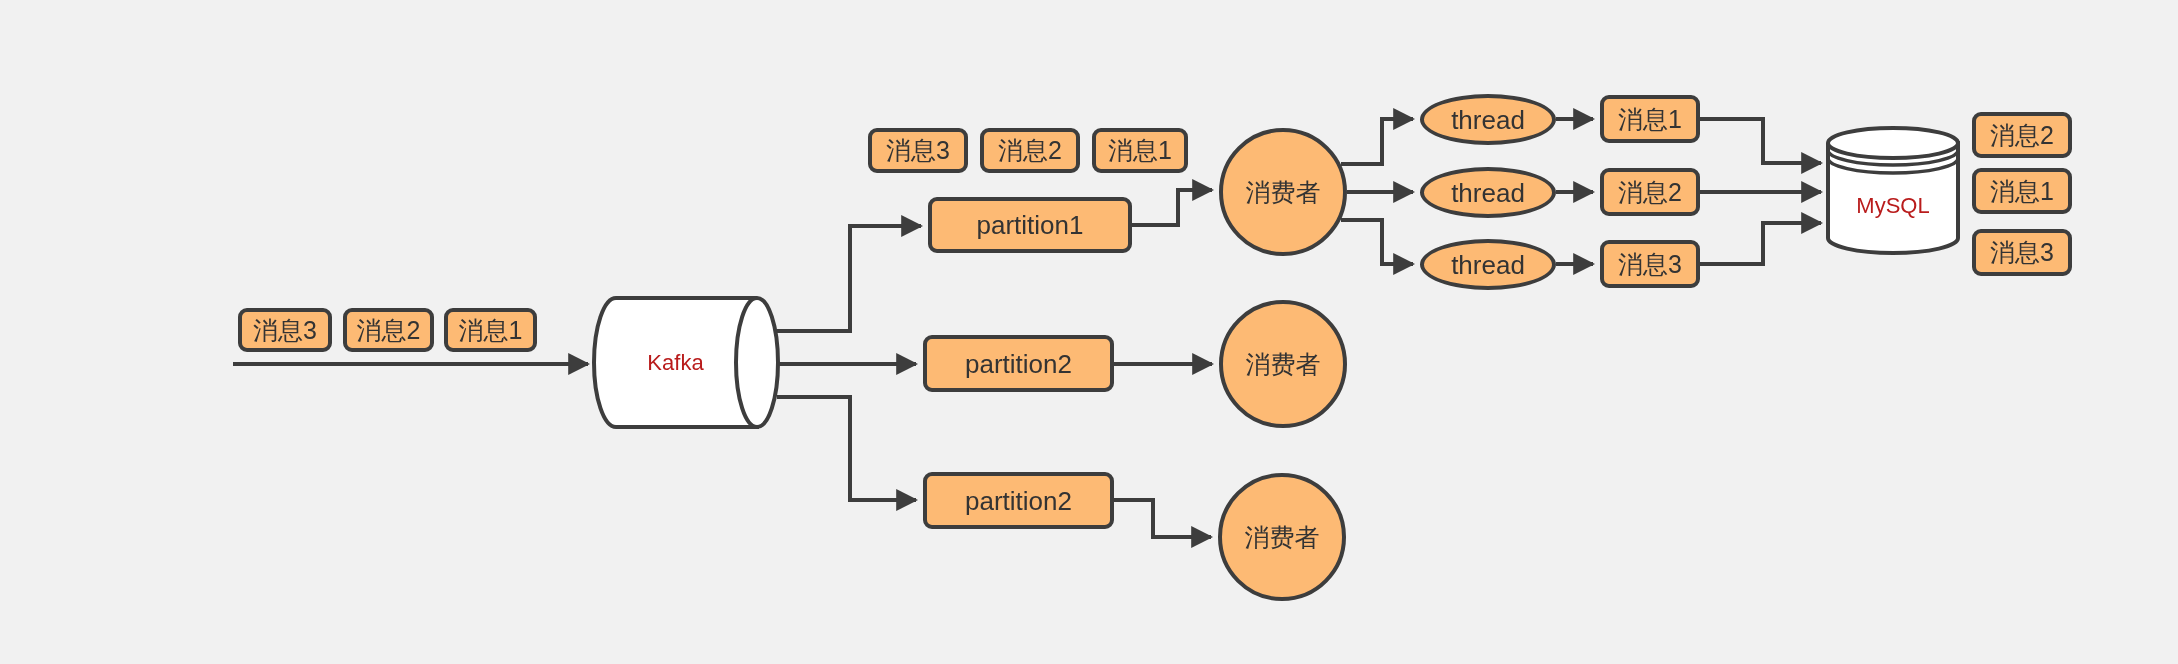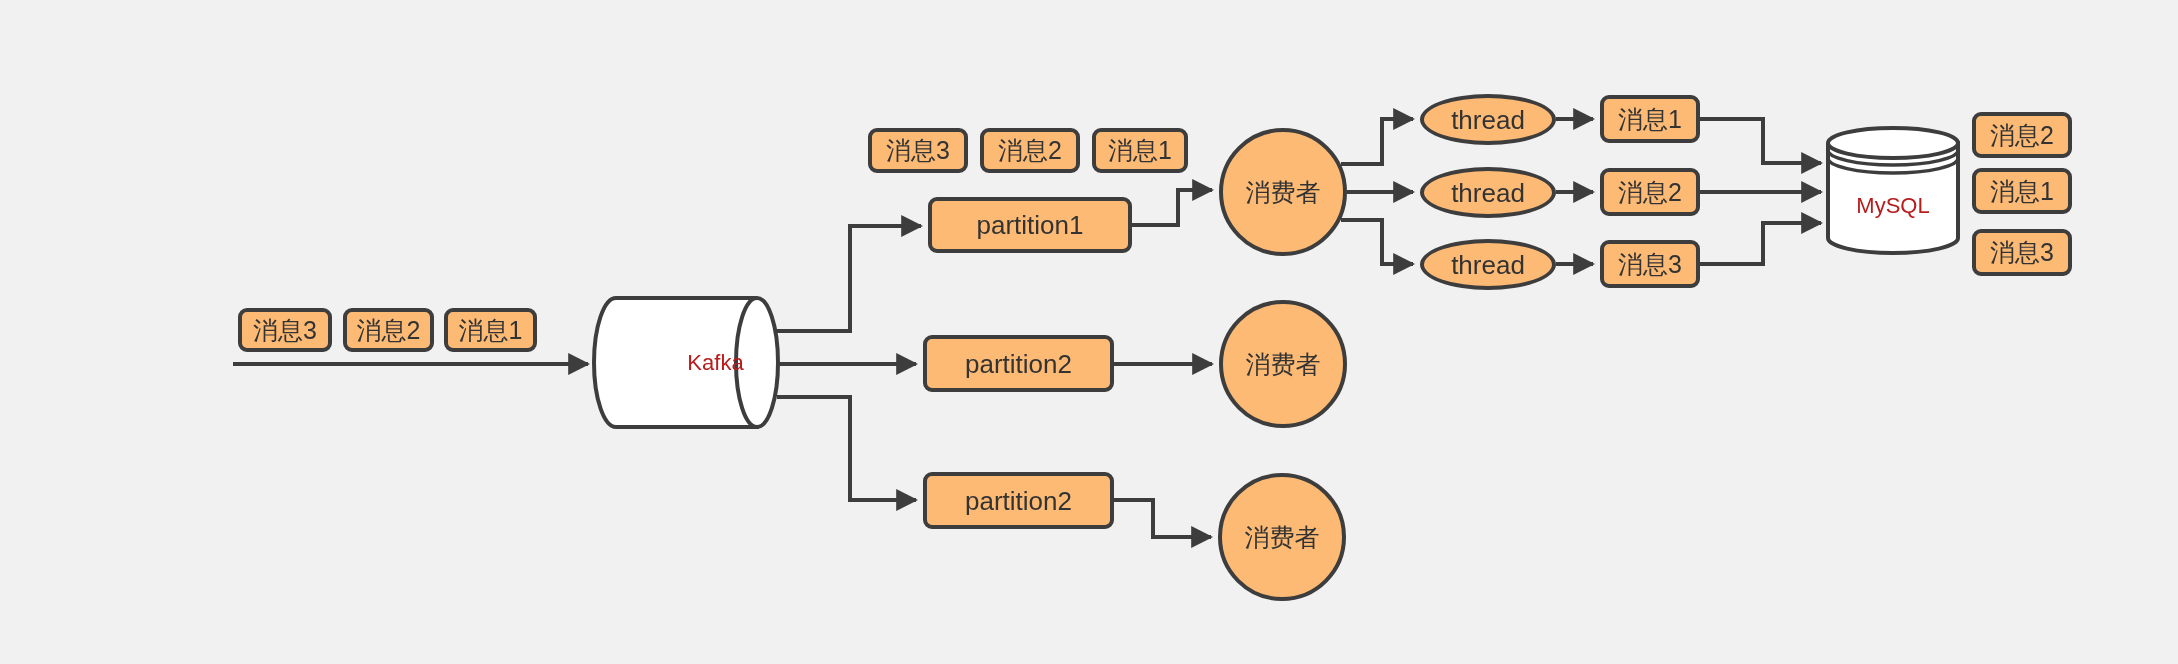--- a/index.html
+++ b/index.html
@@ -103,21 +103,21 @@
     <polyline class="edge" marker-end="url(#arrow)" points="1700,264 1763,264 1763,223 1821,223"></polyline>
     <polyline class="edge" marker-end="url(#arrow)" points="1113,364 1212,364"></polyline>
     <polyline class="edge" marker-end="url(#arrow)" points="1114,500 1153,500 1153,537 1211,537"></polyline>
   </svg>
 
 
   <div class="node msg" style="left:238px;top:308px;width:94px;height:44px;">消息3</div>
   <div class="node msg" style="left:343px;top:308px;width:91px;height:44px;">消息2</div>
   <div class="node msg" style="left:444px;top:308px;width:93px;height:44px;">消息1</div>
 
-  <div class="cyl-label" style="left:594px;top:298px;width:163px;height:129px;padding-left:40px;">Kafka</div>
+  <div class="cyl-label" style="left:594px;top:298px;width:163px;height:129px;">Kafka</div>
 
   <div class="node msg" style="left:868px;top:128px;width:100px;height:45px;">消息3</div>
   <div class="node msg" style="left:980px;top:128px;width:100px;height:45px;">消息2</div>
   <div class="node msg" style="left:1092px;top:128px;width:96px;height:45px;">消息1</div>
 
   <div class="node part" style="left:928px;top:197px;width:204px;height:56px;">partition1</div>
   <div class="node part" style="left:923px;top:335px;width:191px;height:57px;">partition2</div>
   <div class="node part" style="left:923px;top:472px;width:191px;height:57px;">partition2</div>
 
   <div class="node circle" style="left:1219px;top:128px;width:128px;height:128px;">消费者</div>

